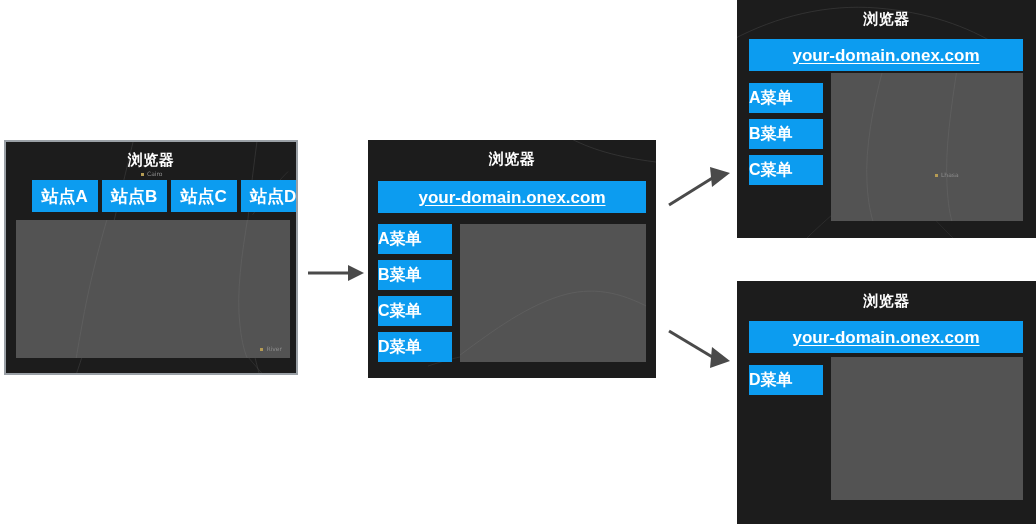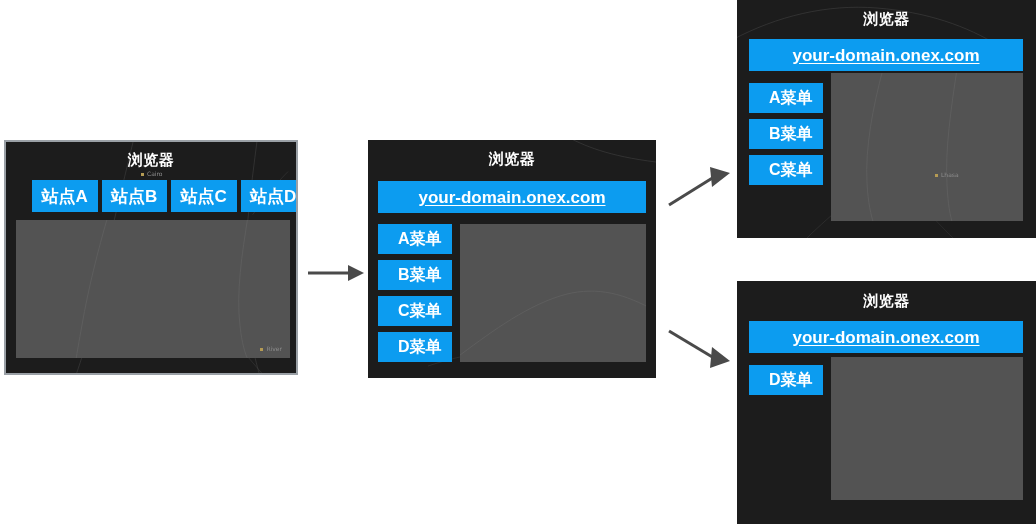--- a/index.html
+++ b/index.html
@@ -92,21 +92,21 @@
     position: absolute;
     display: flex;
     flex-direction: column;
     gap: 6px;
   }
   .menu-chip {
     font-size: 16px;
     height: 30px;
     width: 100%;
     justify-content: flex-start;
-    padding-left: 20px;
+    padding-left: 0;
   }
 
   
   .viewport {
     position: absolute;
     background: #535353;
   }
   .viewport .map-bg { opacity: .38; }
 
   

